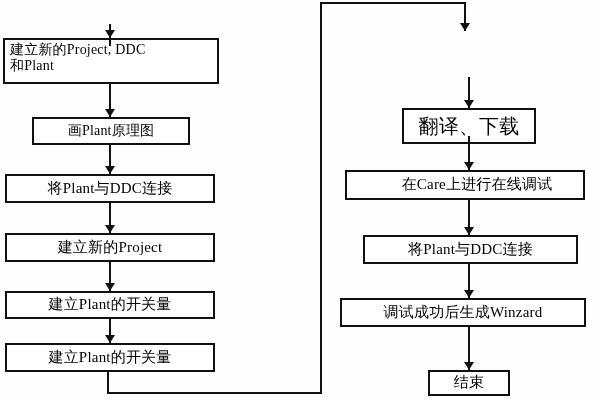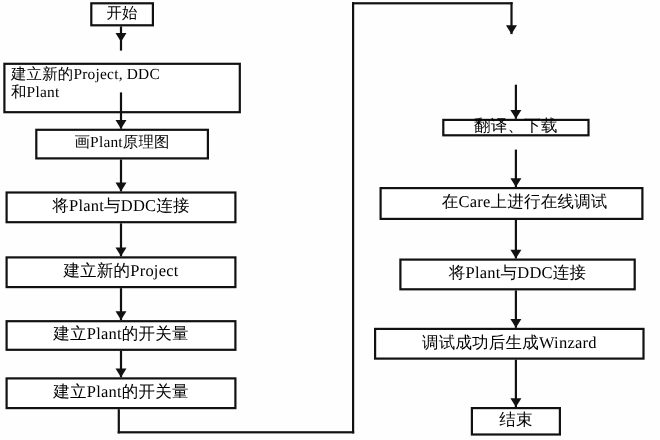--- a/index.html
+++ b/index.html
@@ -28,21 +28,20 @@
     white-space: pre-wrap;
   }
   .node.center {
     justify-content: center;
     text-align: center;
   }
   .node.left {
     justify-content: flex-start;
     text-align: left;
     padding-left: 5px;
-    margin-top: 19px;
   }
   .node.two-line {
     align-items: flex-start;
     padding-top: 2px;
   }
   .edge {
     position: absolute;
     background: #111111;
   }
   .edge.v { width: 2px; }
@@ -59,21 +58,20 @@
     position: absolute;
     color: #000000;
     white-space: nowrap;
   }
 </style>
 </head>
 <body>
 
 <div id="canvas">
 
-  <div class="node center" style="left:82px; top:2px; width:58px; height:22px; font-size:14px;">开始</div>
 
   <div class="node left two-line" style="left:3px; top:38px; width:216px; height:46px; font-size:14px;">建立新的Project, DDC
 和Plant</div>
 
   <div class="node center" style="left:32px; top:117px; width:158px; height:28px; font-size:14px;">画Plant原理图</div>
 
   <div class="node center" style="left:5px; top:174px; width:210px; height:29px; font-size:15px;">将Plant与DDC连接</div>
 
   <div class="node center" style="left:5px; top:233px; width:210px; height:29px; font-size:15px;">建立新的Project</div>
 
@@ -100,21 +98,21 @@
   <div class="arrowhead" style="left:105px; top:335px;"></div>
 
   <div class="edge v" style="left:107px; top:372px; height:22px;"></div>
   <div class="edge h" style="left:107px; top:392px; width:215px;"></div>
   <div class="edge v" style="left:320px; top:2px; height:392px;"></div>
   <div class="edge h" style="left:320px; top:2px; width:146px;"></div>
   <div class="edge v" style="left:464px; top:2px; height:29px;"></div>
   <div class="arrowhead" style="left:460px; top:23px;"></div>
 
 
-  <div class="node center" style="left:402px; top:108px; width:134px; height:16px; font-size:15px;">翻译、下载</div>
+  <div class="node center" style="left:402px; top:108px; width:134px; height:36px; font-size:20px;">翻译、下载</div>
 
   <div class="node center" style="left:345px; top:170px; width:240px; height:30px; font-size:15px;padding-left:24px;">在Care上进行在线调试</div>
 
   <div class="node center" style="left:363px; top:235px; width:215px; height:29px; font-size:15px;">将Plant与DDC连接</div>
 
   <div class="node center" style="left:340px; top:298px; width:246px; height:29px; font-size:15px;">调试成功后生成Winzard</div>
 
   <div class="node center" style="left:428px; top:370px; width:82px; height:26px; font-size:15px;">结束</div>
 
   <div class="edge v" style="left:468px; top:77px; height:31px;"></div>

